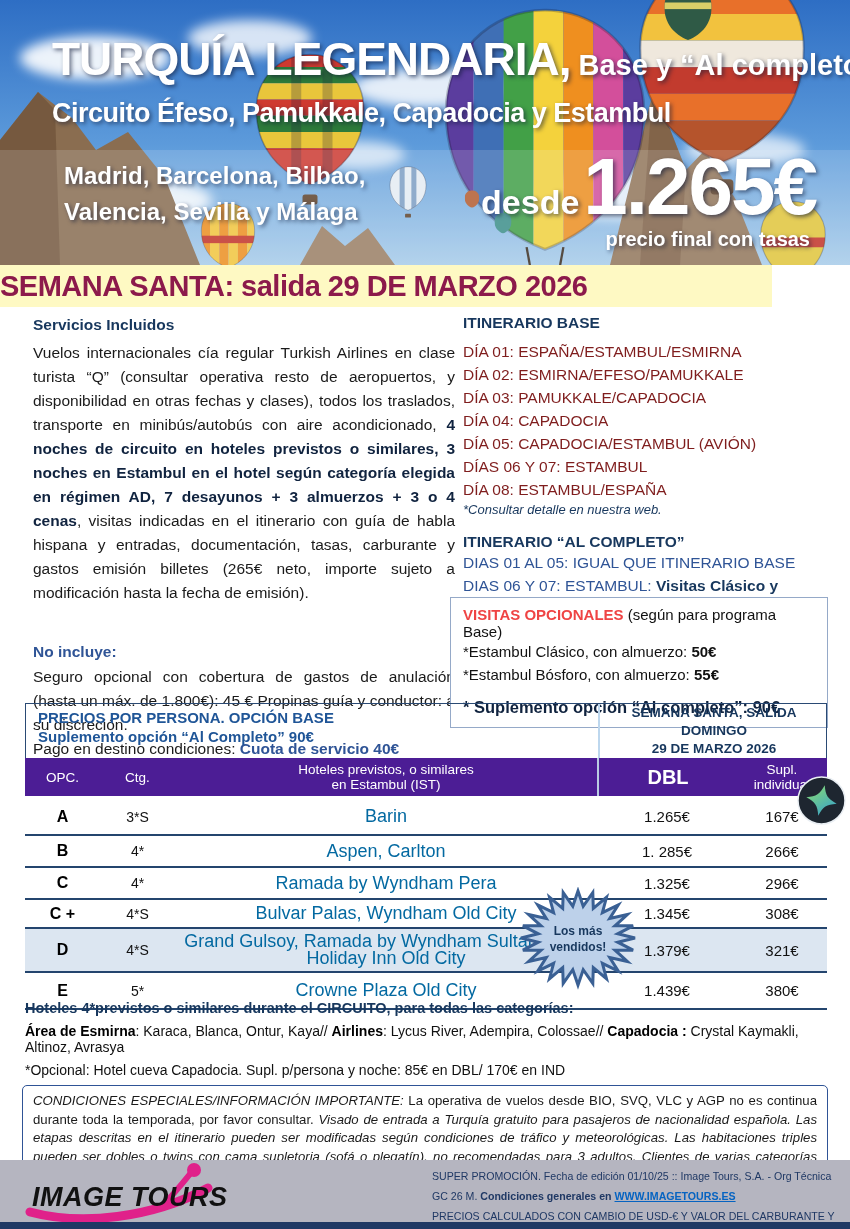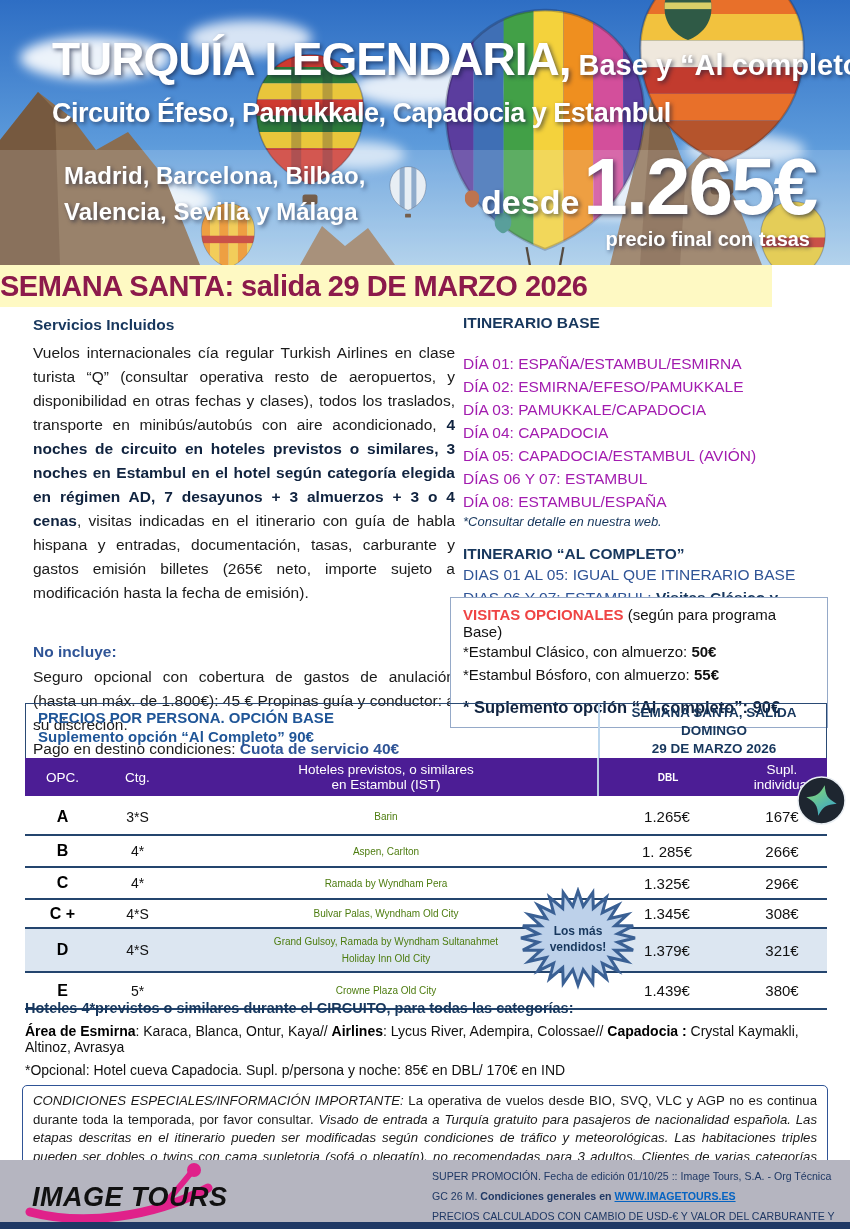--- a/index.html
+++ b/index.html
@@ -30,45 +30,45 @@
   .col-left { position:absolute; left:33px; top:308px; width:422px;margin-top:8px; }
   .col-right { position:absolute; left:463px; top:314px; width:365px; }
   h3.navy { color:#17375D; font-size:15.5px; font-weight:bold; }
   .svc-body { margin-top:7px; font-size:15.5px; line-height:24px; color:#1a1a1a; text-align:justify; }
   .svc-body b { color:#10233f; }
   .noinc-h { margin-top:38px; color:#2F5496; font-size:15.5px; font-weight:bold; }
   .noinc-body { margin-top:4px; font-size:15.5px; line-height:24px; color:#1a1a1a; text-align:justify; }
   .pay-line { font-size:15.5px; line-height:24px; color:#1a1a1a; }
   .pay-line b { color:#2F5496; }
 
-  .itin-days { margin-top:20px; color:#a21caf; font-size:15.5px; line-height:23px; }
+  .itin-days { margin-top:8px; color:#7f1d1d; font-size:15.5px; line-height:23px; }
   .itin-note { font-style:italic; color:#17375D; font-size:13px; margin-top:1px; }
   .itin2 { margin-top:16px; }
   .itin2-lines { color:#2F5496; font-size:15.5px; line-height:23px; }
   .itin2-lines b { color:#17375D; }
   .opt-box { position:absolute; left:-13px; top:283px; width:378px; border:1.5px solid #95A9C8; background:#fff; padding:8px 10px 10px 12px; }
   .opt-box .h { font-size:15px; color:#111; }
   .opt-box .h b { color:#ef4444; }
   .opt-line { font-size:15px; line-height:23px; color:#111; }
   .opt-sup { font-size:16.5px; font-weight:bold; color:#10233f; margin-top:12px; }
 
   
   .ptable { position:absolute; left:25px; top:703px; width:802px; font-size:14px; }
   .t-top { display:grid; grid-template-columns:572px 230px; border:1.5px solid #2a4a74; border-bottom:none; }
   .t-top .lt { padding:4px 0 4px 12px; color:#1F5597; font-weight:bold; font-size:15px; line-height:19px; }
   .t-top .rt { border-left:2px solid #BDD7EE; display:flex; flex-direction:column; justify-content:center; align-items:center; color:#17375D; font-weight:bold; font-size:13.5px; line-height:18px; text-align:center; }
   .t-head { display:grid; grid-template-columns:75px 75px 422px 140px 90px; background:#4c1d95; color:#fff; height:38px; }
   .t-head > div { display:flex; align-items:center; justify-content:center; text-align:center; line-height:15px; font-size:13.5px; }
-  .t-head .c-dbl { border-left:2px solid #b9cbe2; font-weight:bold; font-size:10px; }
+  .t-head .c-dbl { border-left:2px solid #b9cbe2; font-weight:bold; font-size:20px; }
   .tbody { padding-top:3px; }
   .trow { display:grid; grid-template-columns:75px 75px 422px 140px 90px; align-items:center; border-bottom:2px solid #24456e; background:#fff; }
   .trow > div { text-align:center; }
   .trow .c-opc { font-weight:bold; font-size:16px; color:#000; }
   .trow .c-ctg { font-size:14px; color:#111; }
-  .trow .c-hot { font-size:10px; color:#4d7c0f; line-height:17px; }
+  .trow .c-hot { font-size:18px; color:#0369a1; line-height:17px; }
   .trow .c-dbl, .trow .c-sup { font-size:15px; color:#111; }
   .r-a { height:37px; } .r-b { height:32px; } .r-c { height:32px; } .r-cp { height:29px; }
   .r-d { height:44px; background:#DCE6F1; } .r-e { height:37px; }
   .burst { position:absolute; left:493px; top:184px; width:120px; height:104px; }
   .burst text { font-size:12px; font-weight:bold; fill:#17375D; }
 
   
   .hnotes { position:absolute; left:25px; top:1000px; width:805px; }
   .hn1 { color:#17375D; font-weight:bold; font-size:14.5px; }
   .hn2 { margin-top:7px; font-size:14px; color:#111; }

